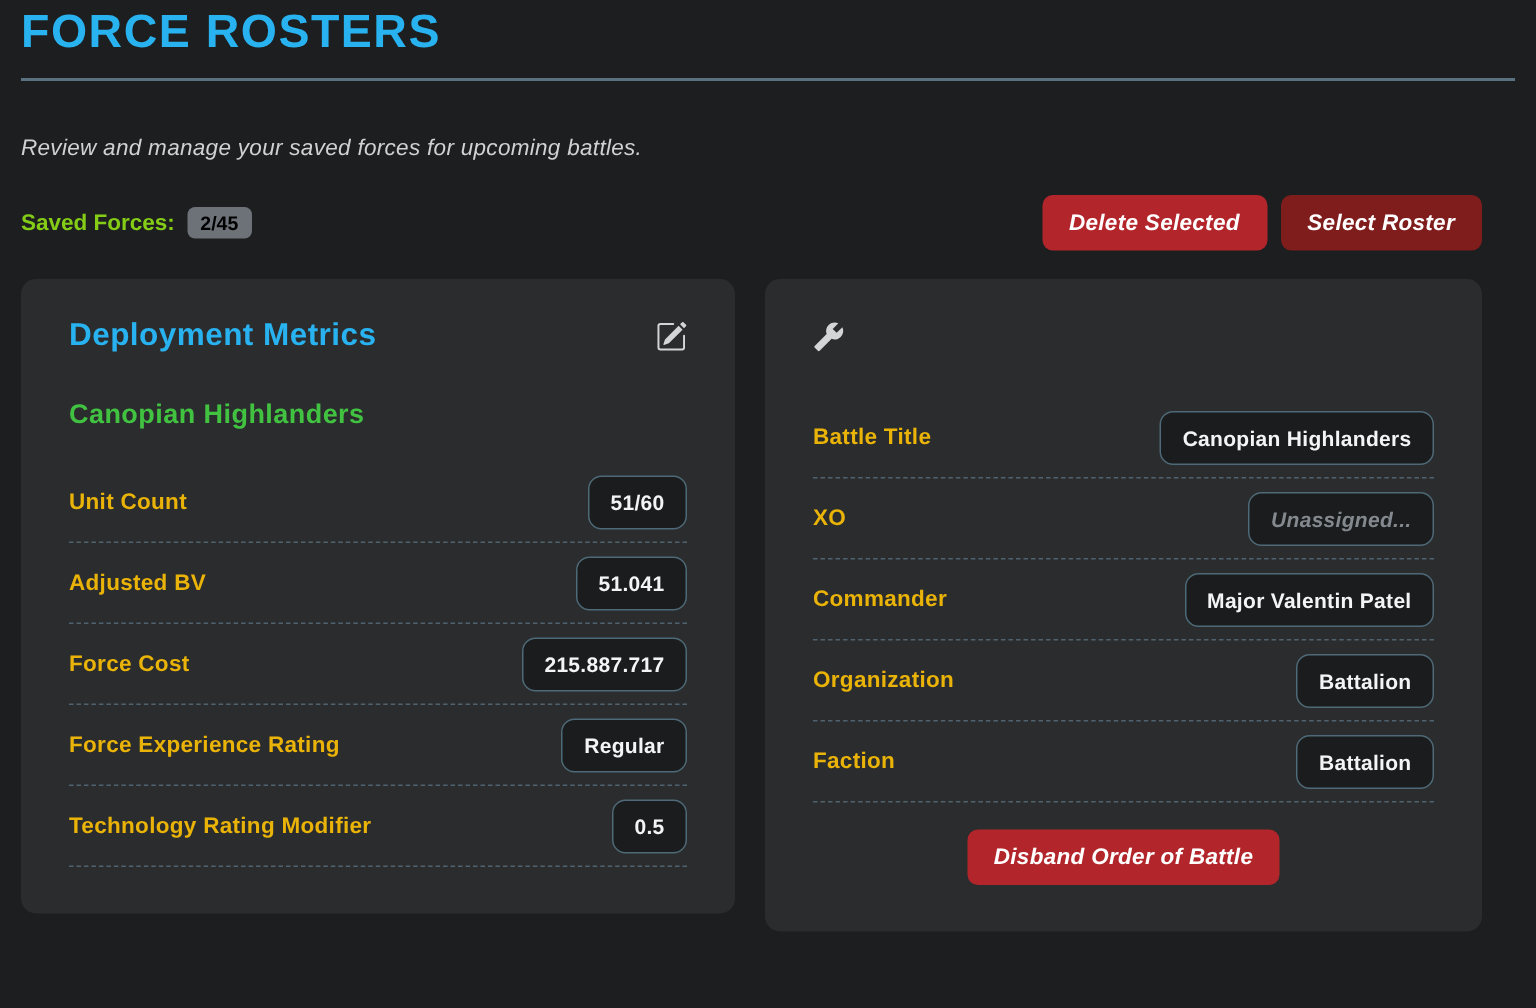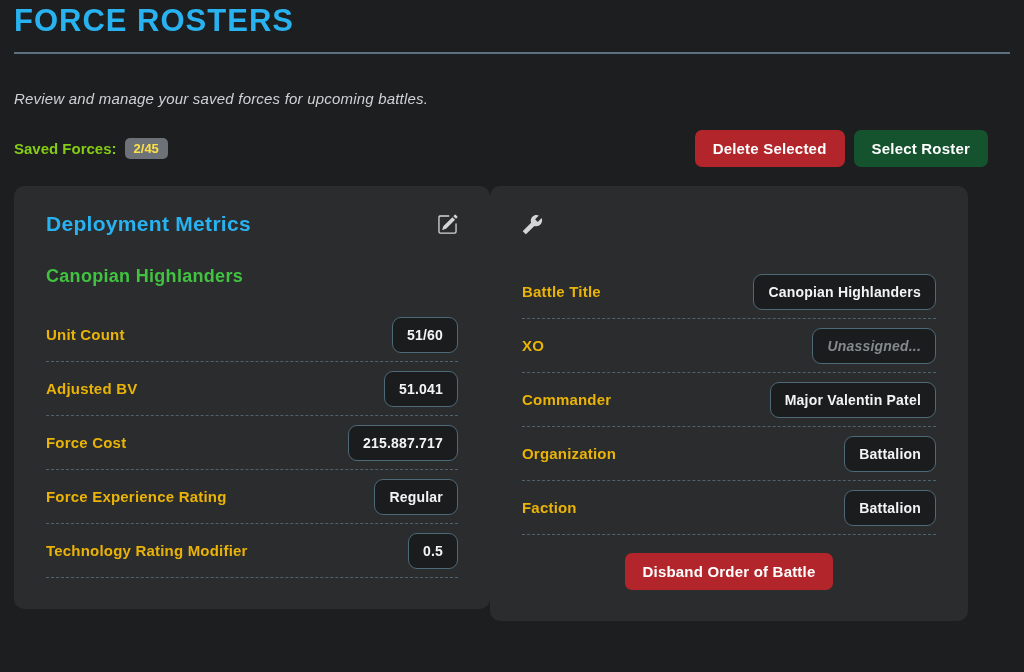--- a/index.html
+++ b/index.html
@@ -36,45 +36,47 @@
     margin-top: 23px;
     width: 974px;
     display: flex;
     justify-content: space-between;
     align-items: center;
   }
   .saved-forces { display: flex; align-items: center; gap: 8px; }
   .saved-forces-label { font-size: 15px; font-weight: bold; color: #84cc16; }
   .count-badge {
     background: #6c7278;
-    color: #fde047;
+    color: #000000;
     font-size: 13px;
     font-weight: bold;
     padding: 3px 9px;
     border-radius: 5px;
   }
   .toolbar-actions { display: flex; gap: 9px; }
   .btn {
     border: none;
     font-family: "Liberation Sans", sans-serif;
     font-size: 15px;
     font-weight: bold;
     color: #ffffff;
     padding: 10px 18px;
     border-radius: 7px;
     cursor: pointer;
     letter-spacing: 0.2px;
+    font-style: italic;
   }
   .btn-danger { background: #b2262b; }
-  .btn-primary { background: #14532d; }
+  .btn-primary { background: #7f1d1d; }
   
   .cards {
     margin-top: 19px;
     display: grid;
     grid-template-columns: 476px 478px;
+    gap: 20px;
     align-items: start;
   }
   .card {
     background: #2b2c2d;
     border-radius: 10px;
     padding: 24px 32px 31px 32px;
   }
   .card-head {
     display: flex;
     justify-content: space-between;

